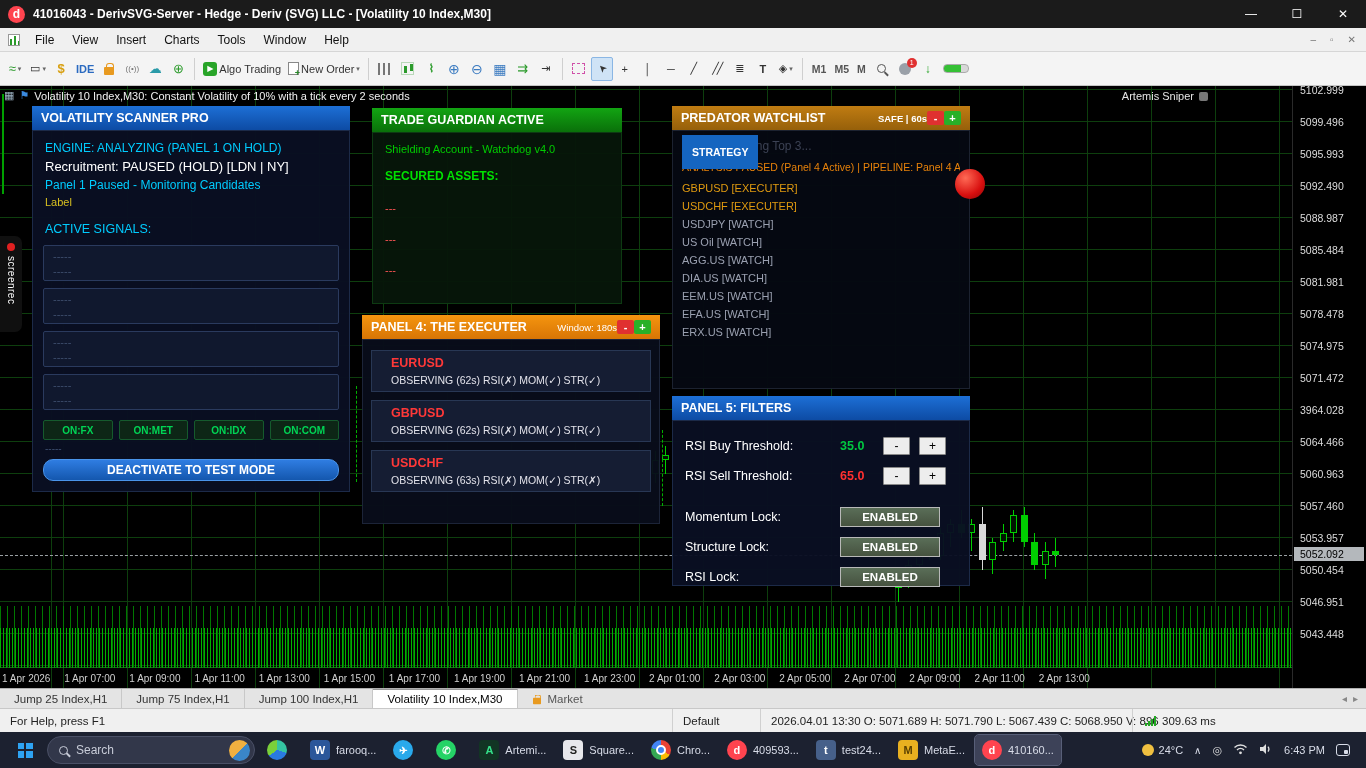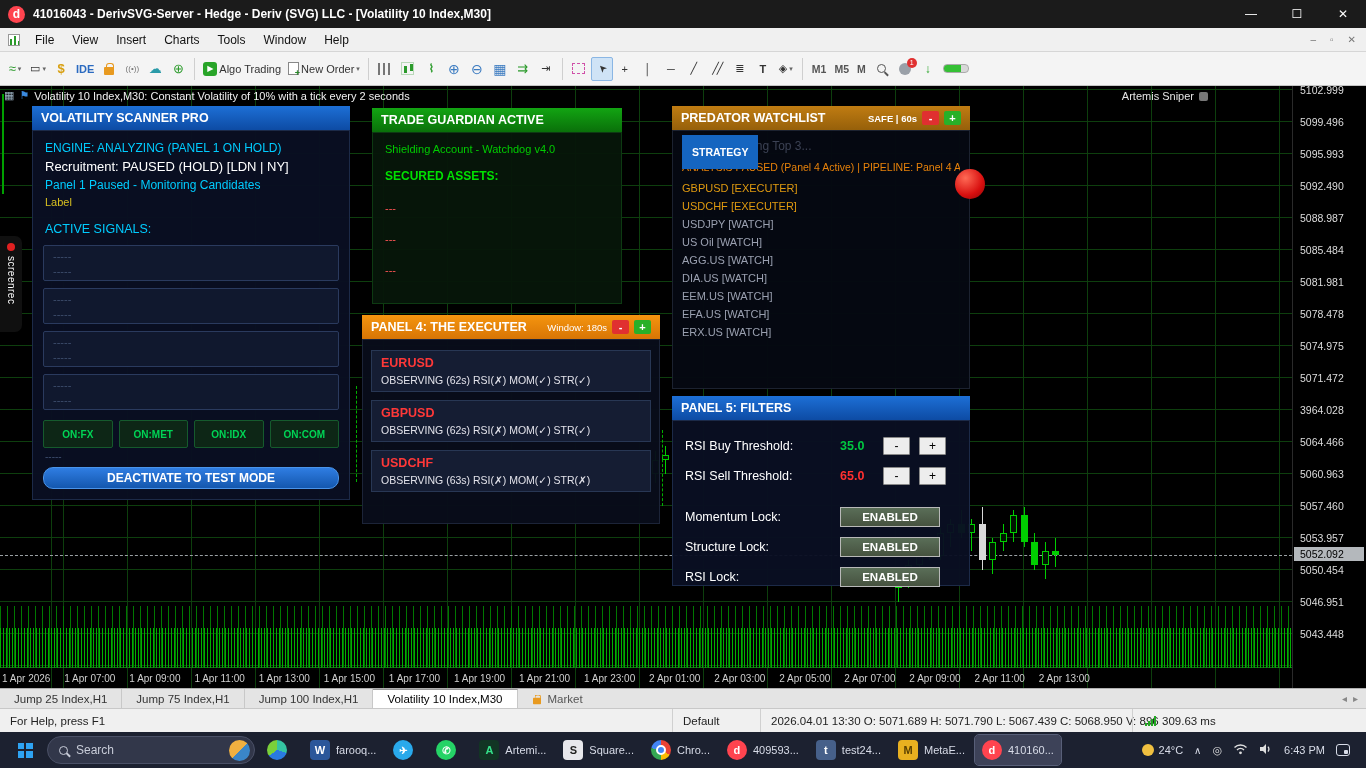--- a/index.html
+++ b/index.html
@@ -94,52 +94,52 @@
   .watermark { position:absolute; top:4px; right:84px; color:#e4e4e4; font-size:11px; display:flex; gap:5px; align-items:center; z-index:2; }
   .wm-ic { width:9px; height:9px; background:#777; border-radius:2px; }
 
   
   .panel { position:absolute; z-index:3; font-size:12px; }
   .p-header { height:24px; display:flex; align-items:center; padding:0 9px; font-weight:bold; color:#fff; font-size:12.5px; gap:6px; }
   .hdr-blue { background:linear-gradient(#1d6fd6,#0d4ba4); }
   .hdr-green { background:linear-gradient(#12a412,#0a700a); }
   .hdr-orange { background:linear-gradient(#f5950f,#d87505); }
   .hdr-brown { background:linear-gradient(#c07c12,#96600a); }
-  .hdr-right { margin-left:auto; display:flex; align-items:center; gap:5px; }
+  .hdr-right { margin-left:auto; display:flex; align-items:center; }
   .hdr-sub { font-size:9.5px; font-weight:normal; }
   .mini-btn { width:17px; height:14px; border:none; color:#fff; font-size:11px; font-weight:bold; line-height:12px;
     display:flex; align-items:center; justify-content:center; border-radius:2px; }
   .mini-red { background:#e03030; }
   .mini-green { background:#28b028; }
 
   .scanner { left:32px; top:20px; width:318px; }
   .scanner .p-body { background:rgba(9,15,34,.96); border:1px solid #1c2a48; padding:8px 0 10px; }
   .ln { padding:2px 12px; }
   .cyan { color:#00ccff; }
   .white { color:#fff; font-size:13px; }
   .yellow { color:#d8c020; font-size:11px; }
   .sig-title { color:#00ccff; font-size:12.5px; margin-top:10px; }
   .slot { background:#10182e; border:1px solid #2a3a5e; border-radius:2px; margin:7px 10px 0; padding:3px 9px;
     height:36px; color:#3e4e6e; font-size:11px; line-height:1.4; }
   .toggles { display:flex; gap:6px; margin:10px 10px 0; }
-  .on-btn { flex:1; height:28px; background:#0d2616; border:1px solid #155a2d; color:#00d455; font-size:10px;
+  .on-btn { flex:1; height:20px; background:#0d2616; border:1px solid #155a2d; color:#00d455; font-size:10px;
     font-weight:bold; border-radius:2px; display:flex; align-items:center; justify-content:center; }
   .footer-dash { color:#3e4e6e; font-size:10px; margin:3px 12px 0; }
   .deactivate { margin:5px 10px 0; height:22px; background:linear-gradient(#2f7de2,#1457ae); border:1px solid #4a94ea;
     color:#fff; font-weight:bold; font-size:12px; width:calc(100% - 20px); border-radius:10px; }
 
   .guardian { left:372px; top:22px; width:250px; }
   .guardian .p-body { background:rgba(6,22,9,.95); border:1px solid #0d3a12; padding:10px 12px; height:172px; }
   .g-sub { color:#00cc00; font-size:11px; }
   .g-title { color:#00e000; font-size:12px; font-weight:bold; margin-top:14px; }
   .g-dash { color:#ff5555; font-size:11px; margin-top:19px; }
 
   .executer { left:362px; top:229px; width:298px; }
   .executer .p-body { background:rgba(8,12,26,.96); border:1px solid #1c2438; height:185px; padding-top:2px; }
-  .ex-row { background:#151d33; border:1px solid #283754; margin:8px 8px 0; padding:5px 9px; }
+  .ex-row { background:#151d33; border:1px solid #283754; margin:8px 8px 0; padding:5px 19px; }
   .ex-sym { color:#ff3838; font-weight:bold; font-size:12.5px; }
   .ex-status { color:#e2e2ea; font-size:10.5px; margin-top:4px; }
 
   .watchlist { left:672px; top:20px; width:298px; }
   .watchlist .p-body { position:relative; background:rgba(5,8,18,.96); border:1px solid #1c2230; height:259px;
     padding-top:6px; overflow:visible; }
   .strategy-btn { position:absolute; top:4px; left:9px; background:#1565c0; color:#fff; border:none; font-size:10.5px;
     font-weight:bold; padding:11px 10px; z-index:2; }
   .scan-line { color:#3c4254; font-size:12px; margin:2px 0 0 14px; white-space:nowrap; }
   .analysis-line { color:#e8820a; font-size:10.5px; margin:8px 9px 2px; white-space:nowrap; overflow:hidden; }

